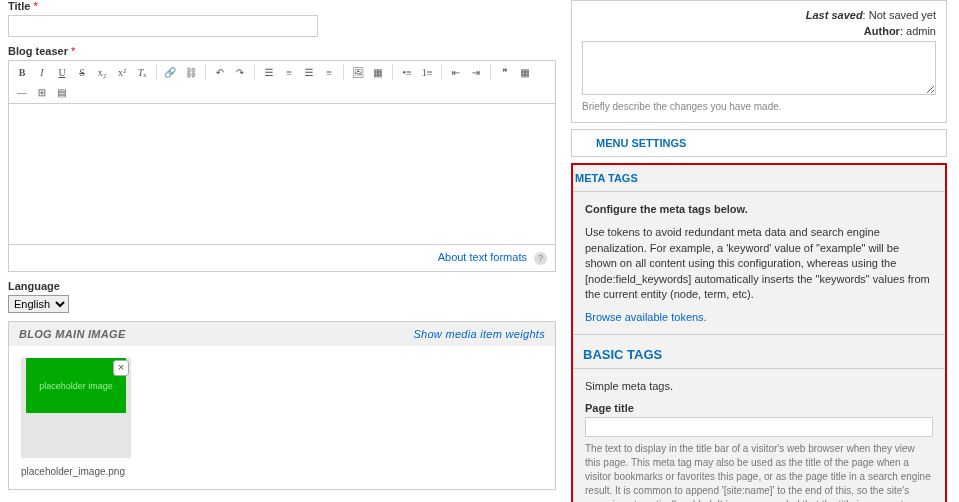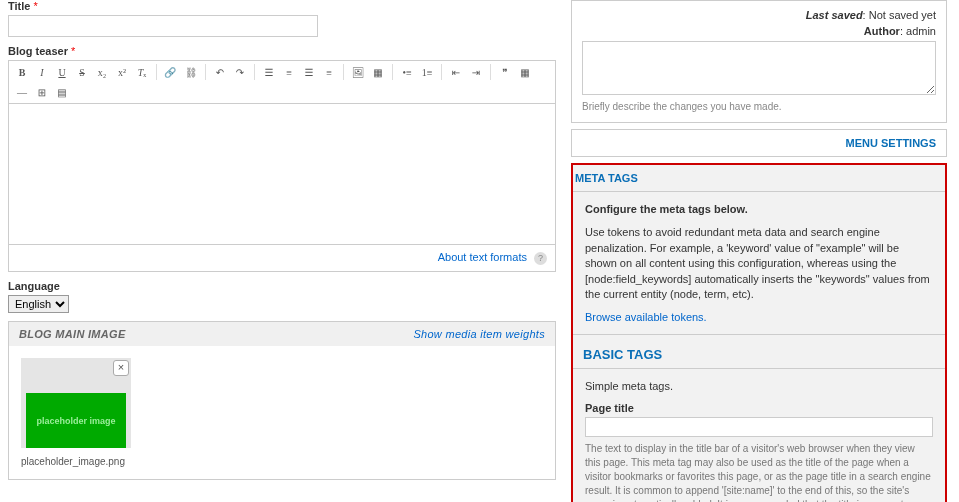--- a/index.html
+++ b/index.html
@@ -13,35 +13,35 @@
 .text-input { width: 310px; height: 22px; border: 1px solid #ccc; padding: 2px 4px; font-size: 12px; }
 .editor-wrap { border: 1px solid #ccc; background: #fff; }
 .toolbar { border-bottom: 1px solid #ccc; padding: 2px 4px; display: flex; flex-wrap: wrap; align-items: center; gap: 2px; }
 .toolbar .btn { width: 18px; height: 18px; display: inline-flex; align-items: center; justify-content: center; font-size: 10px; color: #555; cursor: pointer; border-radius: 2px; font-family: Georgia, serif; }
 .toolbar .sep { width: 1px; height: 16px; background: #ddd; margin: 0 3px; }
 .toolbar select { font-size: 10px; height: 18px; border: 1px solid #ccc; background: #fff; }
 .editor-body { height: 140px; background: #fff; }
 .about-row { text-align: right; padding: 6px 8px; font-size: 11px; border: 1px solid #ccc; border-top: none; }
 .about-row a { color: #06c; text-decoration: none; }
 .about-row .q { display: inline-block; width: 13px; height: 13px; border-radius: 50%; background: #ddd; color: #888; font-size: 9px; text-align: center; line-height: 13px; margin-left: 4px; }
-.lang-select { border: 1px solid #999; font-size: 11px; padding: 1px; background: #efefef; text-align: right; }
+.lang-select { border: 1px solid #999; font-size: 11px; padding: 1px; background: #efefef; }
 .panel { border: 1px solid #ccc; margin-top: 8px; }
 .panel-head { background: #f0f0f0; padding: 6px 10px; font-size: 11px; font-weight: bold; color: #666; letter-spacing: 0.3px; display: flex; justify-content: space-between; align-items: center; font-style: italic; }
 .panel-head a { color: #06c; font-weight: normal; font-size: 11px; text-decoration: none; }
 .panel-body { padding: 12px; }
 .thumb-wrap { position: relative; display: inline-block; }
 .thumb-x { position: absolute; top: 2px; right: 2px; width: 16px; height: 16px; background: #fff; border: 1px solid #aaa; border-radius: 3px; text-align: center; line-height: 13px; font-size: 11px; color: #555; cursor: pointer; }
-.thumb { width: 110px; height: 90px; background: #e5e5e5; display: flex; align-items: flex-end; justify-content: center; font-weight: bold; }
+.thumb { width: 110px; height: 100px; background: #e5e5e5; display: flex; align-items: flex-start; justify-content: center; }
 .thumb-inner { width: 100px; height: 55px; background: #0a0; display: flex; align-items: center; justify-content: center; color: #9e9; font-size: 9px; }
 .thumb-name { font-size: 10px; color: #555; margin-top: 8px; }
 .meta-row { font-size: 11px; margin-bottom: 4px; text-align: right; }
 .meta-row b { font-style: italic; }
 .rev-text { width: 100%; height: 54px; border: 1px solid #ccc; resize: both; font-size: 11px; padding: 3px; }
 .rev-desc { font-size: 10px; color: #888; margin-top: 4px; }
-.sec-head { border: 1px solid #ccc; padding: 7px 10px; font-size: 11px; font-weight: bold; color: #0a6fb7; margin-top: 6px; background: #fff; cursor: pointer; text-align: right; }
+.sec-head { border: 1px solid #ccc; padding: 7px 24px; font-size: 11px; font-weight: bold; color: #0a6fb7; margin-top: 6px; background: #fff; cursor: pointer; }
 .meta-panel { border: 2px solid #c00; margin-top: 6px; }
 .meta-panel-head { padding: 7px 2px; font-size: 11px; font-weight: bold; color: #0a6fb7; border-bottom: 1px solid #ccc; background: #f2f2f2; }
 .meta-body { padding: 10px 12px; font-size: 11px; background: #f2f2f2; }
 .meta-body p { margin-bottom: 8px; line-height: 1.4; }
 .meta-body .bold { font-weight: bold; }
 .meta-body a { color: #06c; text-decoration: none; }
 .sub-head { font-size: 13px; font-weight: bold; color: #0a6fb7; border-top: 1px solid #ccc; border-bottom: 1px solid #ccc; padding: 12px 0 6px 10px; margin: 8px -12px 10px -12px; background: #f2f2f2; }
 .meta-input { width: 100%; height: 20px; border: 1px solid #ccc; margin: 3px 0 5px 0; padding: 2px; font-size: 11px; }
 .help { font-size: 10px; color: #777; line-height: 1.35; }
 </style>

